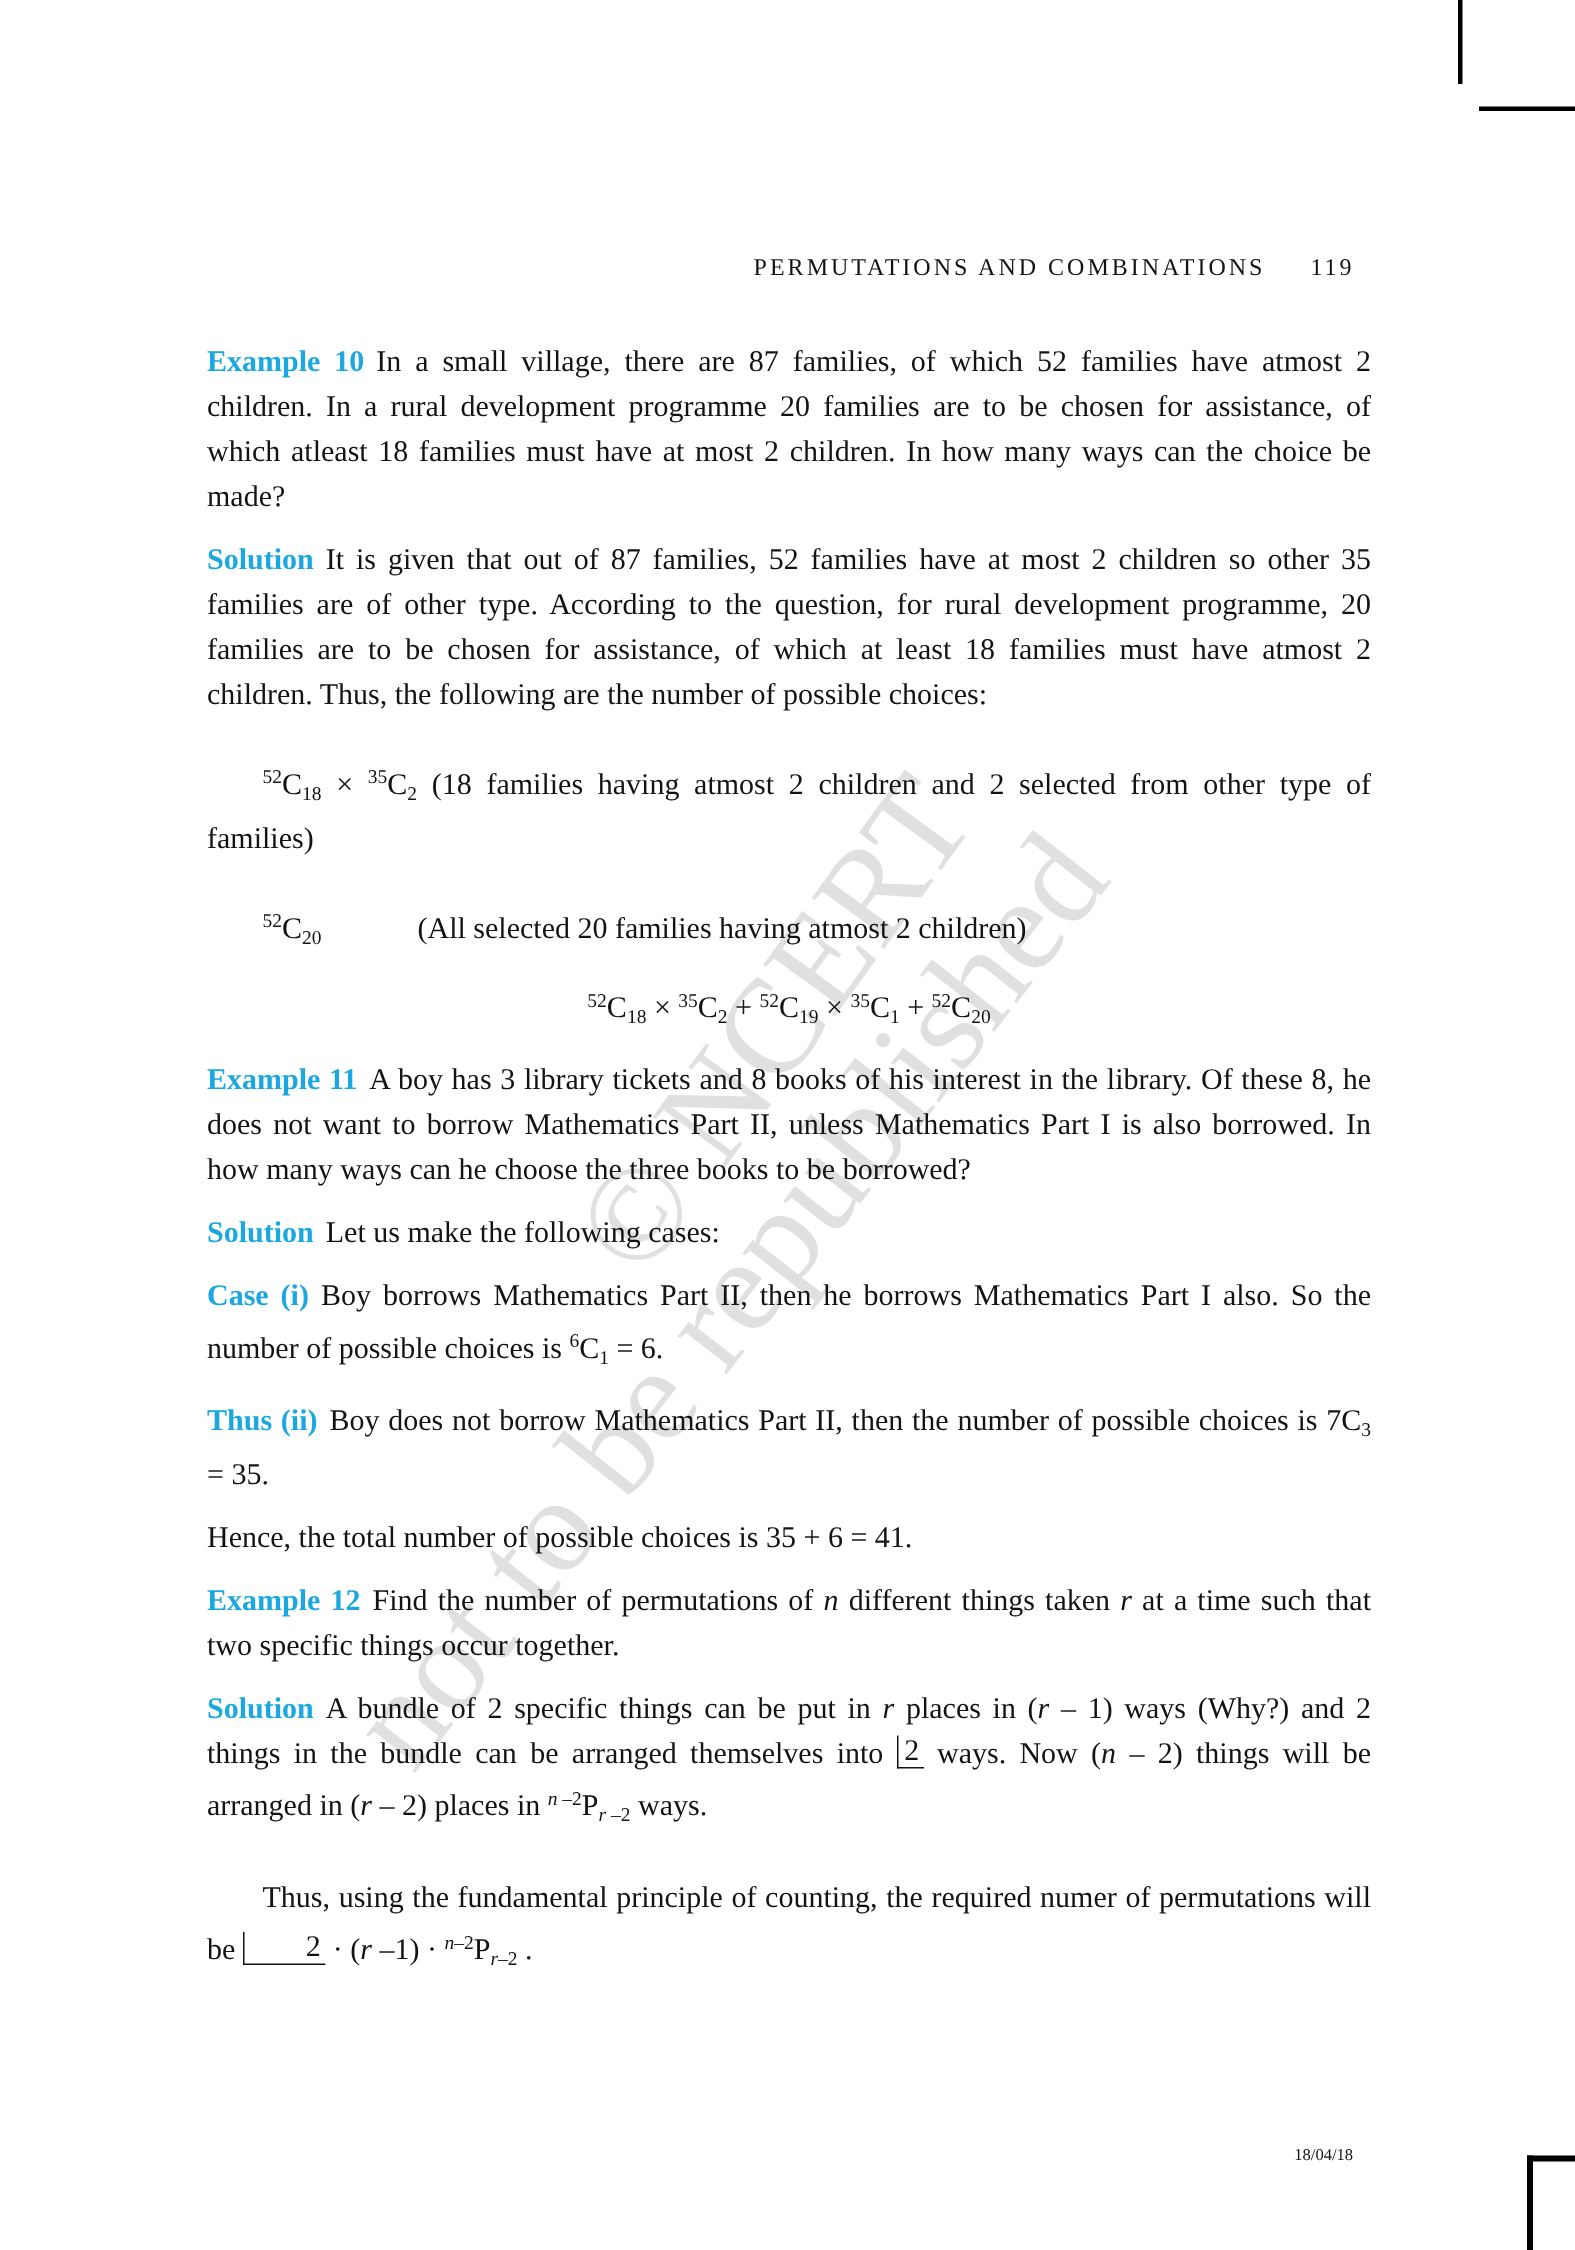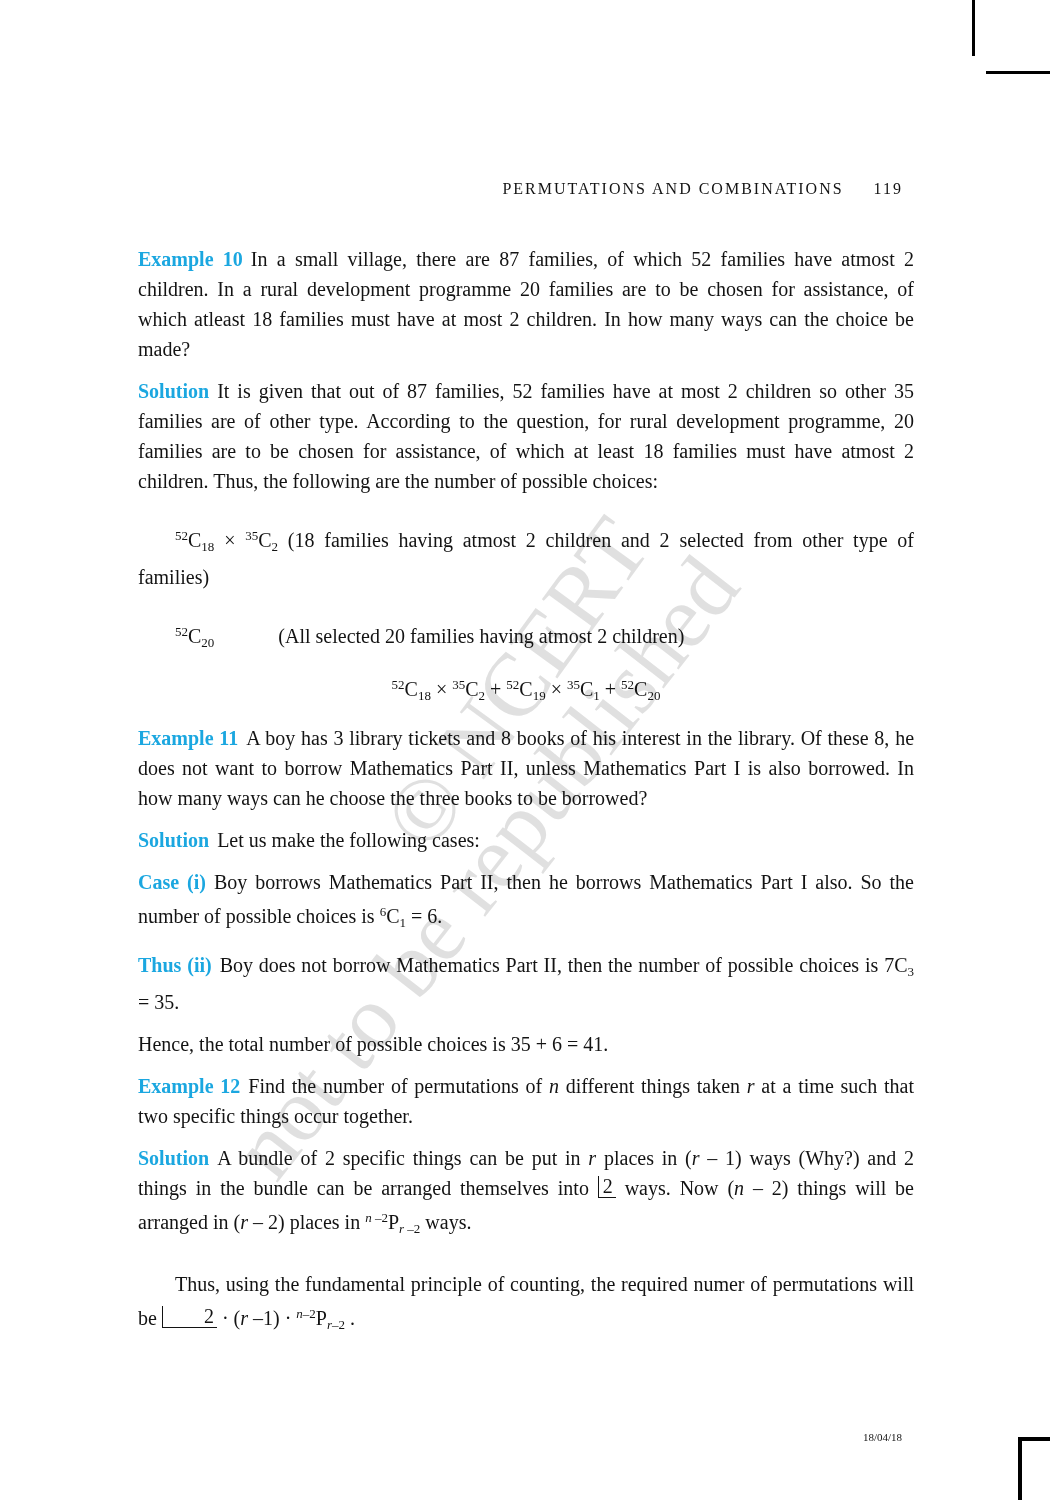--- a/index.html
+++ b/index.html
@@ -32,41 +32,41 @@
   
   .mark { position: absolute; background: #000; z-index: 3; }
   .mark-top-v   { left: 972px;  top: 0px;     width: 3px;  height: 56px; }
   .mark-top-h   { left: 986px;  top: 71px;    width: 64px; height: 3px;  }
   .mark-bot-h   { left: 1018px; top: 1437px;  width: 32px; height: 4px;  }
   .mark-bot-v   { left: 1018px; top: 1437px;  width: 4px;  height: 63px; }
 
   
   .page-header {
     position: absolute;
-    top: 180px;
+    top: 170px;
     right: 147px;
     display: flex;
     gap: 30px;
     font-size: 16px;
     letter-spacing: 2px;
     z-index: 2;
   }
   .page-footer {
     position: absolute;
     top: 1431px;
     right: 148px;
     font-size: 11px;
     z-index: 2;
   }
 
   
   .content {
     position: absolute;
     left: 138px;
-    top: 244px;
+    top: 226px;
     width: 776px;
     z-index: 1;
   }
   .para {
     font-size: 20px;
     line-height: 30px;
     text-align: justify;
     margin: 0 0 12px 0;
   }
   .indent { text-indent: 37px; margin-top: 25px; }

